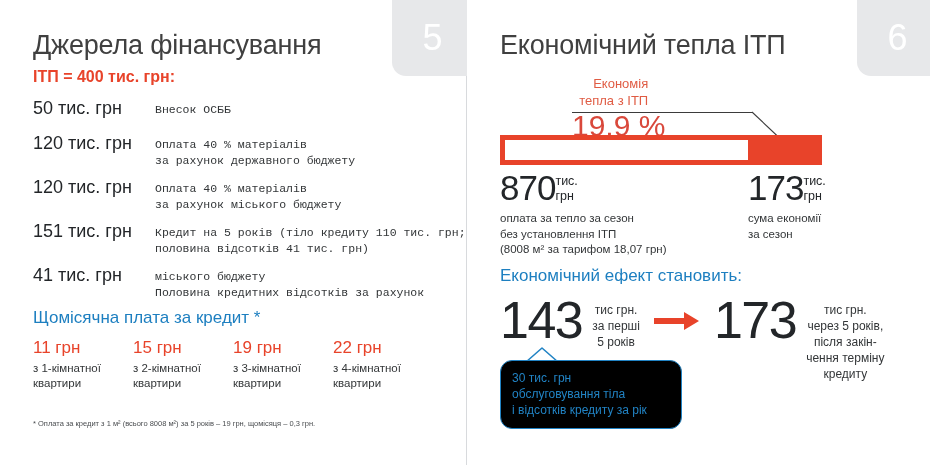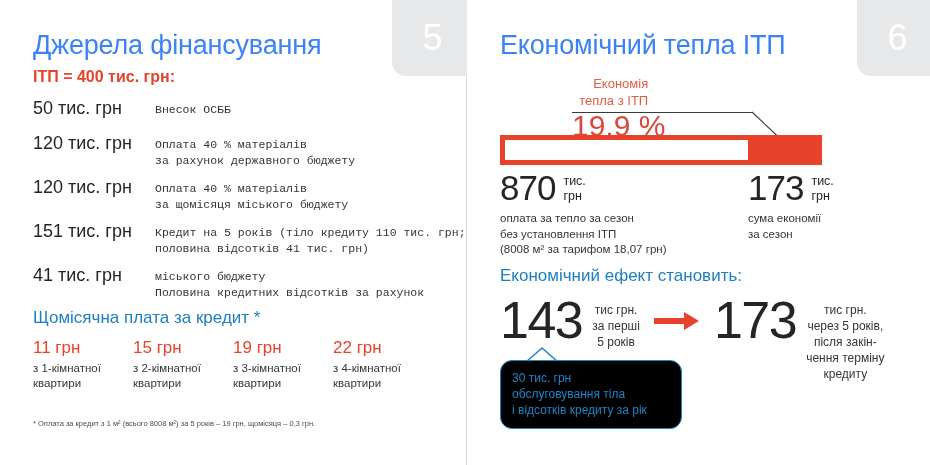--- a/index.html
+++ b/index.html
@@ -49,21 +49,21 @@
     background: #d8dadd;
   }
 
   
   .panel { position: absolute; top: 0; height: 465px; }
   .panel.left  { left: 0;     width: 466px; }
   .panel.right { left: 467px; width: 463px; }
 
   .title {
     position: absolute;
-    color: #3b82f6;
+    color: #404040;
     font-size: 27px;
     font-weight: 400;
     letter-spacing: -0.2px;
     white-space: nowrap;
   }
   .title.l { left: 33px; top: 30px; }
   .title.r { left: 33px; top: 30px; }
 
   
   .subtotal {
@@ -207,21 +207,20 @@
     color: #232629;
     font-size: 35px;
     font-weight: 400;
     line-height: 36px;
     letter-spacing: -1px;
   }
   .stat-unit {
     color: #232629;
     font-size: 12.5px;
     line-height: 15px;
-    margin-left: 8px;
     padding-top: 4px;
   }
   .stat-unit div { white-space: nowrap; }
   .stat-desc {
     margin-top: 5px;
     color: #333638;
     font-size: 11.5px;
     line-height: 15.5px;
   }
   .stat-desc div { white-space: nowrap; }
@@ -316,21 +315,21 @@
         <div class="fund-desc">
           <div>Оплата 40 % матеріалів</div>
           <div>за рахунок державного бюджету</div>
         </div>
       </div>
 
       <div class="fund-row">
         <div class="fund-amt">120 тис. грн</div>
         <div class="fund-desc">
           <div>Оплата 40 % матеріалів</div>
-          <div>за щомісяця міського бюджету</div>
+          <div>за рахунок міського бюджету</div>
         </div>
       </div>
 
       <div class="fund-row">
         <div class="fund-amt">151 тис. грн</div>
         <div class="fund-desc">
           <div>Кредит на 5 років (тіло кредиту 110 тис. грн;</div>
           <div>половина відсотків 41 тис. грн)</div>
         </div>
       </div>

